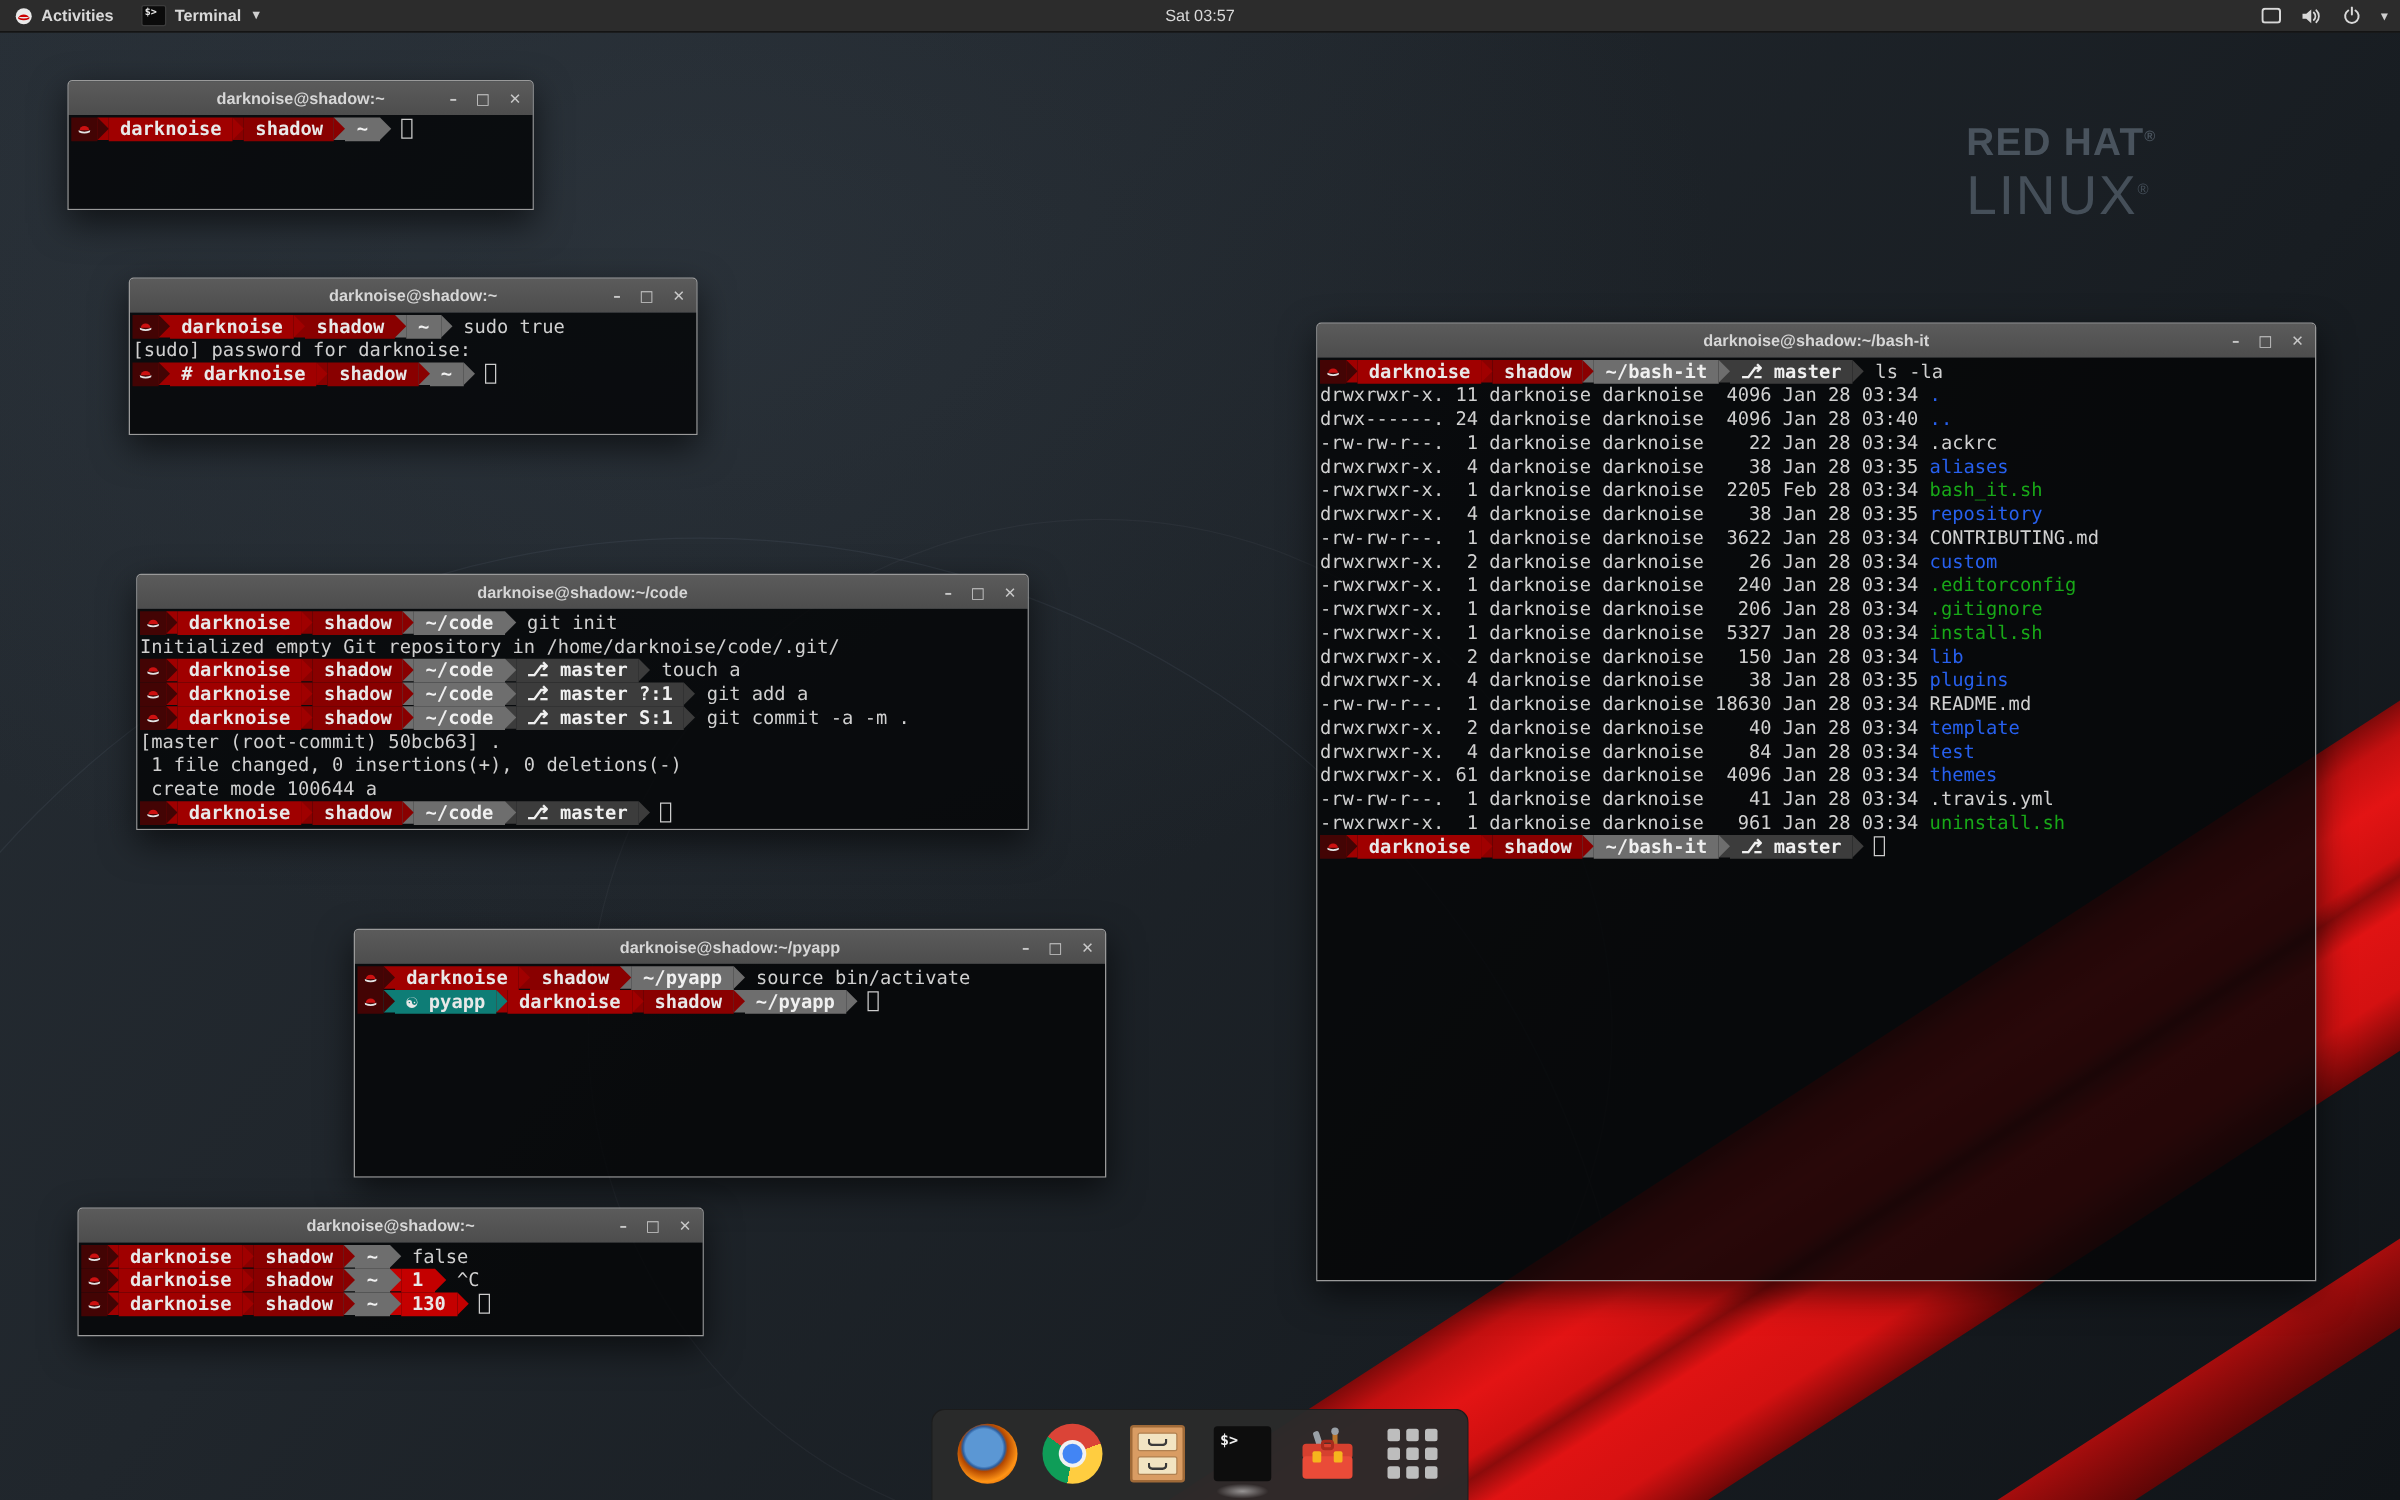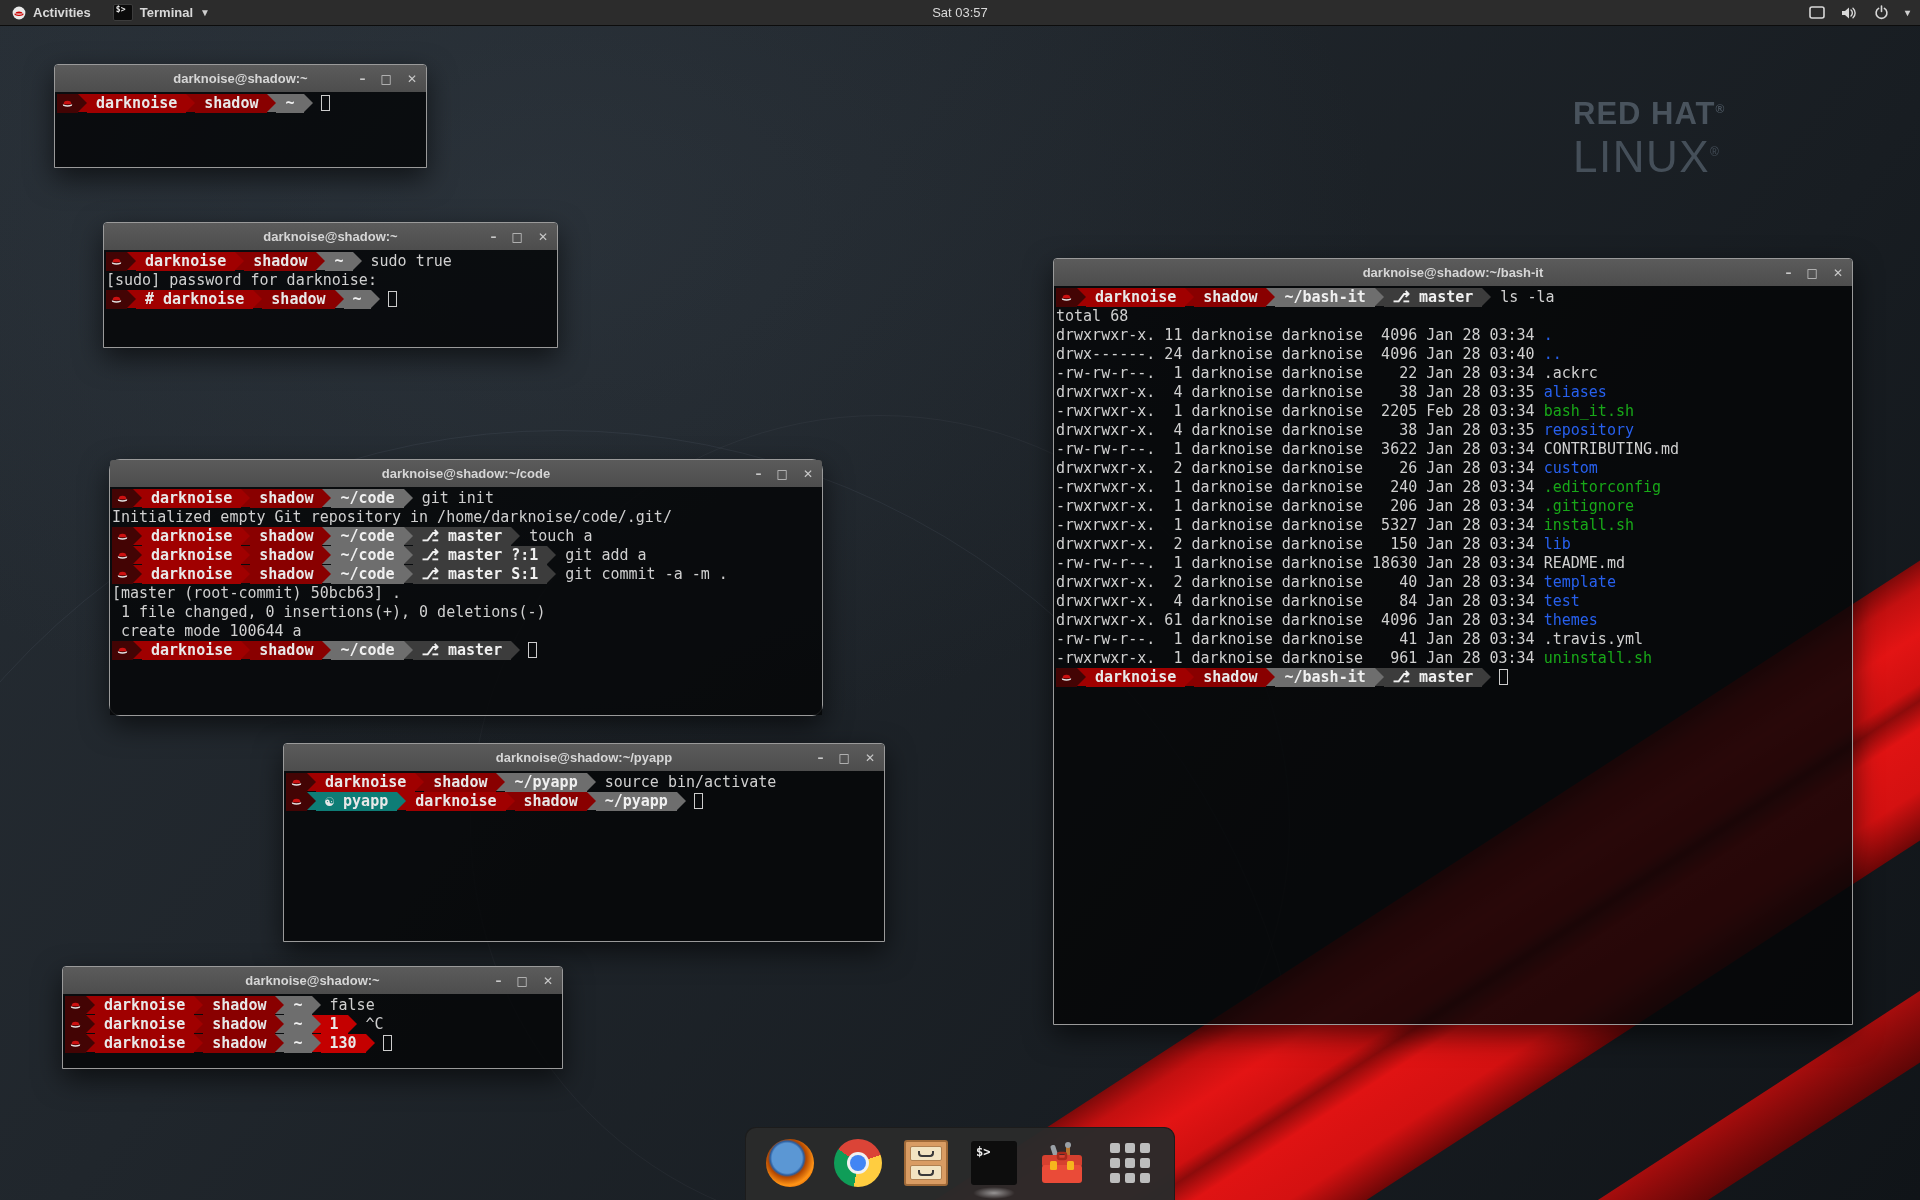--- a/index.html
+++ b/index.html
@@ -63,21 +63,21 @@
     border-bottom:9.5px solid transparent; border-left:9px solid #000; vertical-align:top; }
   .cmd { color:#d0d0d0; }
   .cursor { display:inline-block; width:9px; height:16px; border:1px solid #cccccc;
     margin-left:8px; margin-top:1px; vertical-align:top; }
   .c-dir { color:#2760ee; }
   .c-exec { color:#18a818; }
 
   
   #win-home1  { left:54px;   top:64px;  width:373px; height:104px; }
   #win-sudo   { left:103px;  top:222px; width:455px; height:126px; }
-  #win-code   { left:109px;  top:459px; width:714px; height:257px;border-radius:11px; }
+  #win-code   { left:109px;  top:459px; width:714px; height:205px; }
   #win-pyapp  { left:283px;  top:743px; width:602px; height:199px; }
   #win-exit   { left:62px;   top:966px; width:501px; height:103px; }
   #win-bashit { left:1053px; top:258px; width:800px; height:767px; }
 
   
   #dock { position:absolute; left:50%; transform:translateX(-50%); bottom:0; z-index:30;
     background:rgba(42,42,42,0.97); border:1px solid #1c1c1c; border-bottom:none;
     border-radius:11px 11px 0 0; padding:11px 20px 13px; display:flex; gap:20px; align-items:flex-end; }
   .dock-item { width:48px; height:48px; position:relative; }
 
@@ -273,33 +273,33 @@
           <span>–</span>
           <span>□</span>
           <span>✕</span>
         </div>
       </div>
       <div class="content">
         <div class="tline"><span class="seg seg-hat" style="background: rgb(67, 4, 4);"><svg width="11" height="11" viewBox="0 0 11 11">
               <path d="M1.6 6.2 a3.9 3.4 0 0 1 7.8 0 z" fill="#cc1111"></path>
               <path d="M0.8 6.2 q4.7 2.3 9.4 0 l-0.3 1.6 q-4.4 2 -8.8 0 z" fill="#e3e3e3"></path>
             </svg></span><span class="psep" style="border-left-color: rgb(67, 4, 4); background: rgb(160, 0, 0);"></span><span class="seg seg-user" style="background: rgb(160, 0, 0);">darknoise</span><span class="psep" style="border-left-color: rgb(160, 0, 0); background: rgb(137, 0, 0);"></span><span class="seg seg-host" style="background: rgb(137, 0, 0);">shadow</span><span class="psep" style="border-left-color: rgb(137, 0, 0); background: rgb(110, 110, 110);"></span><span class="seg seg-path" style="background: rgb(110, 110, 110);">~/bash-it</span><span class="psep" style="border-left-color: rgb(110, 110, 110); background: rgb(60, 60, 60);"></span><span class="seg seg-git" style="background: rgb(60, 60, 60);">⎇ master</span><span class="psep" style="border-left-color: rgb(60, 60, 60); background: transparent;"></span><span class="cmd"> ls -la</span></div>
-        <div class="tline"><span>total 68</span></div>
         <div class="tline"><span>drwxrwxr-x. 11 darknoise darknoise  4096 Jan 28 03:34 </span><span class="c-dir">.</span></div>
         <div class="tline"><span>drwx------. 24 darknoise darknoise  4096 Jan 28 03:40 </span><span class="c-dir">..</span></div>
         <div class="tline"><span>-rw-rw-r--.  1 darknoise darknoise    22 Jan 28 03:34 </span><span>.ackrc</span></div>
         <div class="tline"><span>drwxrwxr-x.  4 darknoise darknoise    38 Jan 28 03:35 </span><span class="c-dir">aliases</span></div>
         <div class="tline"><span>-rwxrwxr-x.  1 darknoise darknoise  2205 Feb 28 03:34 </span><span class="c-exec">bash_it.sh</span></div>
         <div class="tline"><span>drwxrwxr-x.  4 darknoise darknoise    38 Jan 28 03:35 </span><span class="c-dir">repository</span></div>
         <div class="tline"><span>-rw-rw-r--.  1 darknoise darknoise  3622 Jan 28 03:34 </span><span>CONTRIBUTING.md</span></div>
         <div class="tline"><span>drwxrwxr-x.  2 darknoise darknoise    26 Jan 28 03:34 </span><span class="c-dir">custom</span></div>
         <div class="tline"><span>-rwxrwxr-x.  1 darknoise darknoise   240 Jan 28 03:34 </span><span class="c-exec">.editorconfig</span></div>
         <div class="tline"><span>-rwxrwxr-x.  1 darknoise darknoise   206 Jan 28 03:34 </span><span class="c-exec">.gitignore</span></div>
         <div class="tline"><span>-rwxrwxr-x.  1 darknoise darknoise  5327 Jan 28 03:34 </span><span class="c-exec">install.sh</span></div>
         <div class="tline"><span>drwxrwxr-x.  2 darknoise darknoise   150 Jan 28 03:34 </span><span class="c-dir">lib</span></div>
+        <div class="tline"><span>drwxrwxr-x.  4 darknoise darknoise    38 Jan 28 03:35 </span><span class="c-dir">plugins</span></div>
         <div class="tline"><span>-rw-rw-r--.  1 darknoise darknoise 18630 Jan 28 03:34 </span><span>README.md</span></div>
         <div class="tline"><span>drwxrwxr-x.  2 darknoise darknoise    40 Jan 28 03:34 </span><span class="c-dir">template</span></div>
         <div class="tline"><span>drwxrwxr-x.  4 darknoise darknoise    84 Jan 28 03:34 </span><span class="c-dir">test</span></div>
         <div class="tline"><span>drwxrwxr-x. 61 darknoise darknoise  4096 Jan 28 03:34 </span><span class="c-dir">themes</span></div>
         <div class="tline"><span>-rw-rw-r--.  1 darknoise darknoise    41 Jan 28 03:34 </span><span>.travis.yml</span></div>
         <div class="tline"><span>-rwxrwxr-x.  1 darknoise darknoise   961 Jan 28 03:34 </span><span class="c-exec">uninstall.sh</span></div>
         <div class="tline"><span class="seg seg-hat" style="background: rgb(67, 4, 4);"><svg width="11" height="11" viewBox="0 0 11 11">
               <path d="M1.6 6.2 a3.9 3.4 0 0 1 7.8 0 z" fill="#cc1111"></path>
               <path d="M0.8 6.2 q4.7 2.3 9.4 0 l-0.3 1.6 q-4.4 2 -8.8 0 z" fill="#e3e3e3"></path>
             </svg></span><span class="psep" style="border-left-color: rgb(67, 4, 4); background: rgb(160, 0, 0);"></span><span class="seg seg-user" style="background: rgb(160, 0, 0);">darknoise</span><span class="psep" style="border-left-color: rgb(160, 0, 0); background: rgb(137, 0, 0);"></span><span class="seg seg-host" style="background: rgb(137, 0, 0);">shadow</span><span class="psep" style="border-left-color: rgb(137, 0, 0); background: rgb(110, 110, 110);"></span><span class="seg seg-path" style="background: rgb(110, 110, 110);">~/bash-it</span><span class="psep" style="border-left-color: rgb(110, 110, 110); background: rgb(60, 60, 60);"></span><span class="seg seg-git" style="background: rgb(60, 60, 60);">⎇ master</span><span class="psep" style="border-left-color: rgb(60, 60, 60); background: transparent;"></span><span class="cursor"></span></div>

